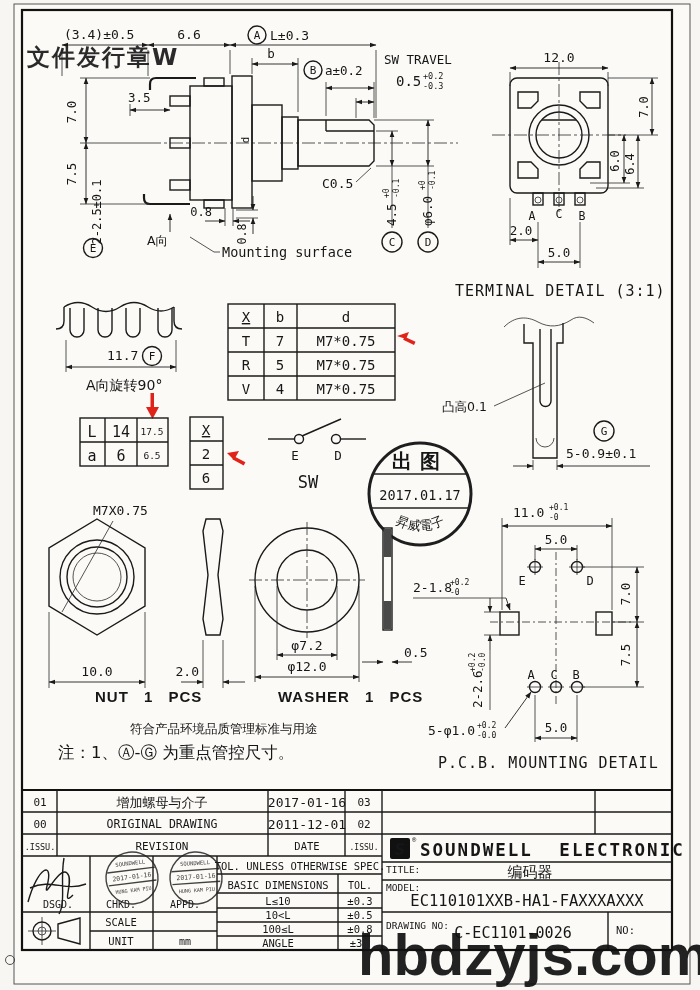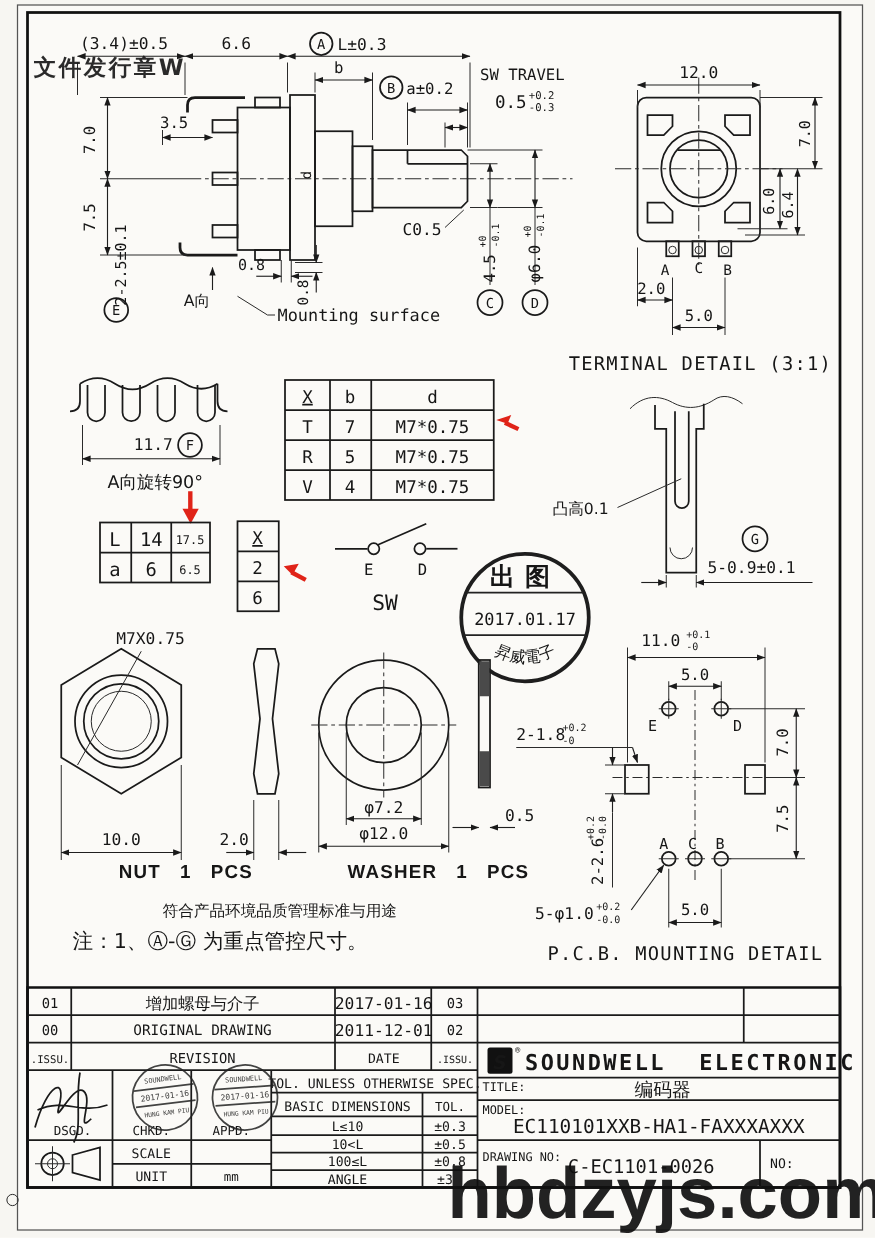--- a/index.html
+++ b/index.html
@@ -13,21 +13,21 @@
   .thk{stroke:#1a1a1a;fill:none;stroke-width:2.2;}
   .thin{stroke:#2a2a2a;fill:none;stroke-width:0.8;}
   .dim{stroke:#1f1f1f;fill:none;stroke-width:0.9;}
   .ctr{stroke:#2a2a2a;fill:none;stroke-width:0.8;stroke-dasharray:13 3 3 3;}
   .dsh{stroke:#2a2a2a;fill:none;stroke-width:0.8;stroke-dasharray:8 3 2 3;}
   .red{fill:#e02318;}
   .stampline{stroke:#222;fill:none;stroke-width:1.4;}
   #watermark{position:absolute;left:358px;top:921px;font-size:58px;font-weight:bold;
      font-family:"Liberation Sans",sans-serif;color:#101010;opacity:.92;white-space:nowrap;
      z-index:60;letter-spacing:0px;}
-  #docstamp{position:absolute;left:27px;top:42px;font-size:18px;font-weight:bold;z-index:40;
+  #docstamp{position:absolute;left:27px;top:42px;font-size:23px;font-weight:bold;z-index:40;
      font-family:"DejaVu Sans","Liberation Sans",sans-serif;color:#1b1b1b;opacity:.93;letter-spacing:2px;}
 </style>
 </head>
 <body>
 
 <div id="docstamp">文件发行章W</div>
 
 <svg width="700" height="990" viewBox="0 0 700 990" xmlns="http://www.w3.org/2000/svg" style="position:absolute;left:0;top:0;">
   <defs>
     <marker id="ma" viewBox="0 0 10 10" refX="9" refY="5" markerWidth="8" markerHeight="8" orient="auto-start-reverse">

